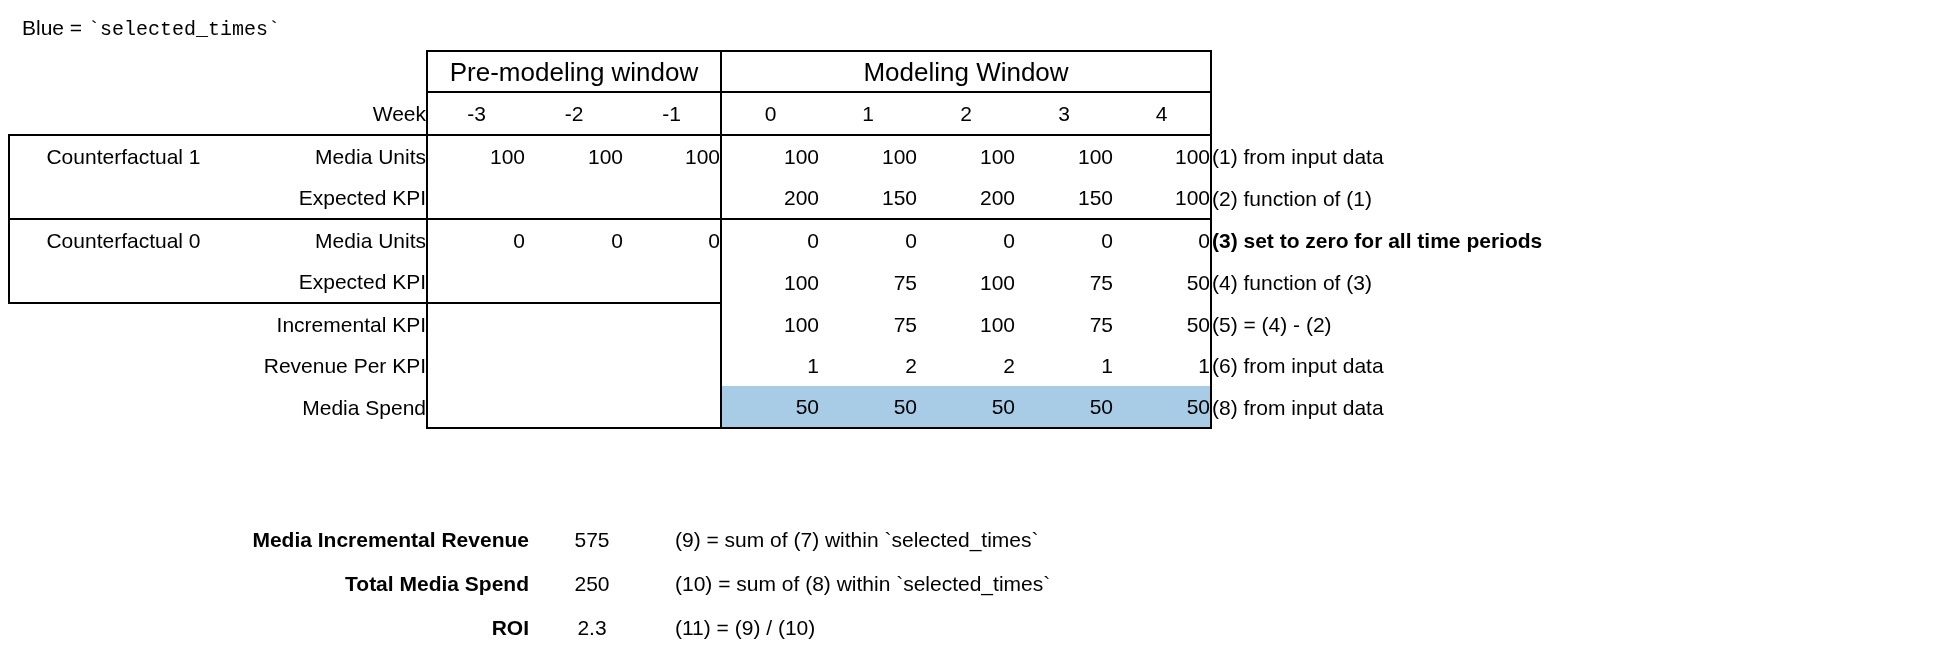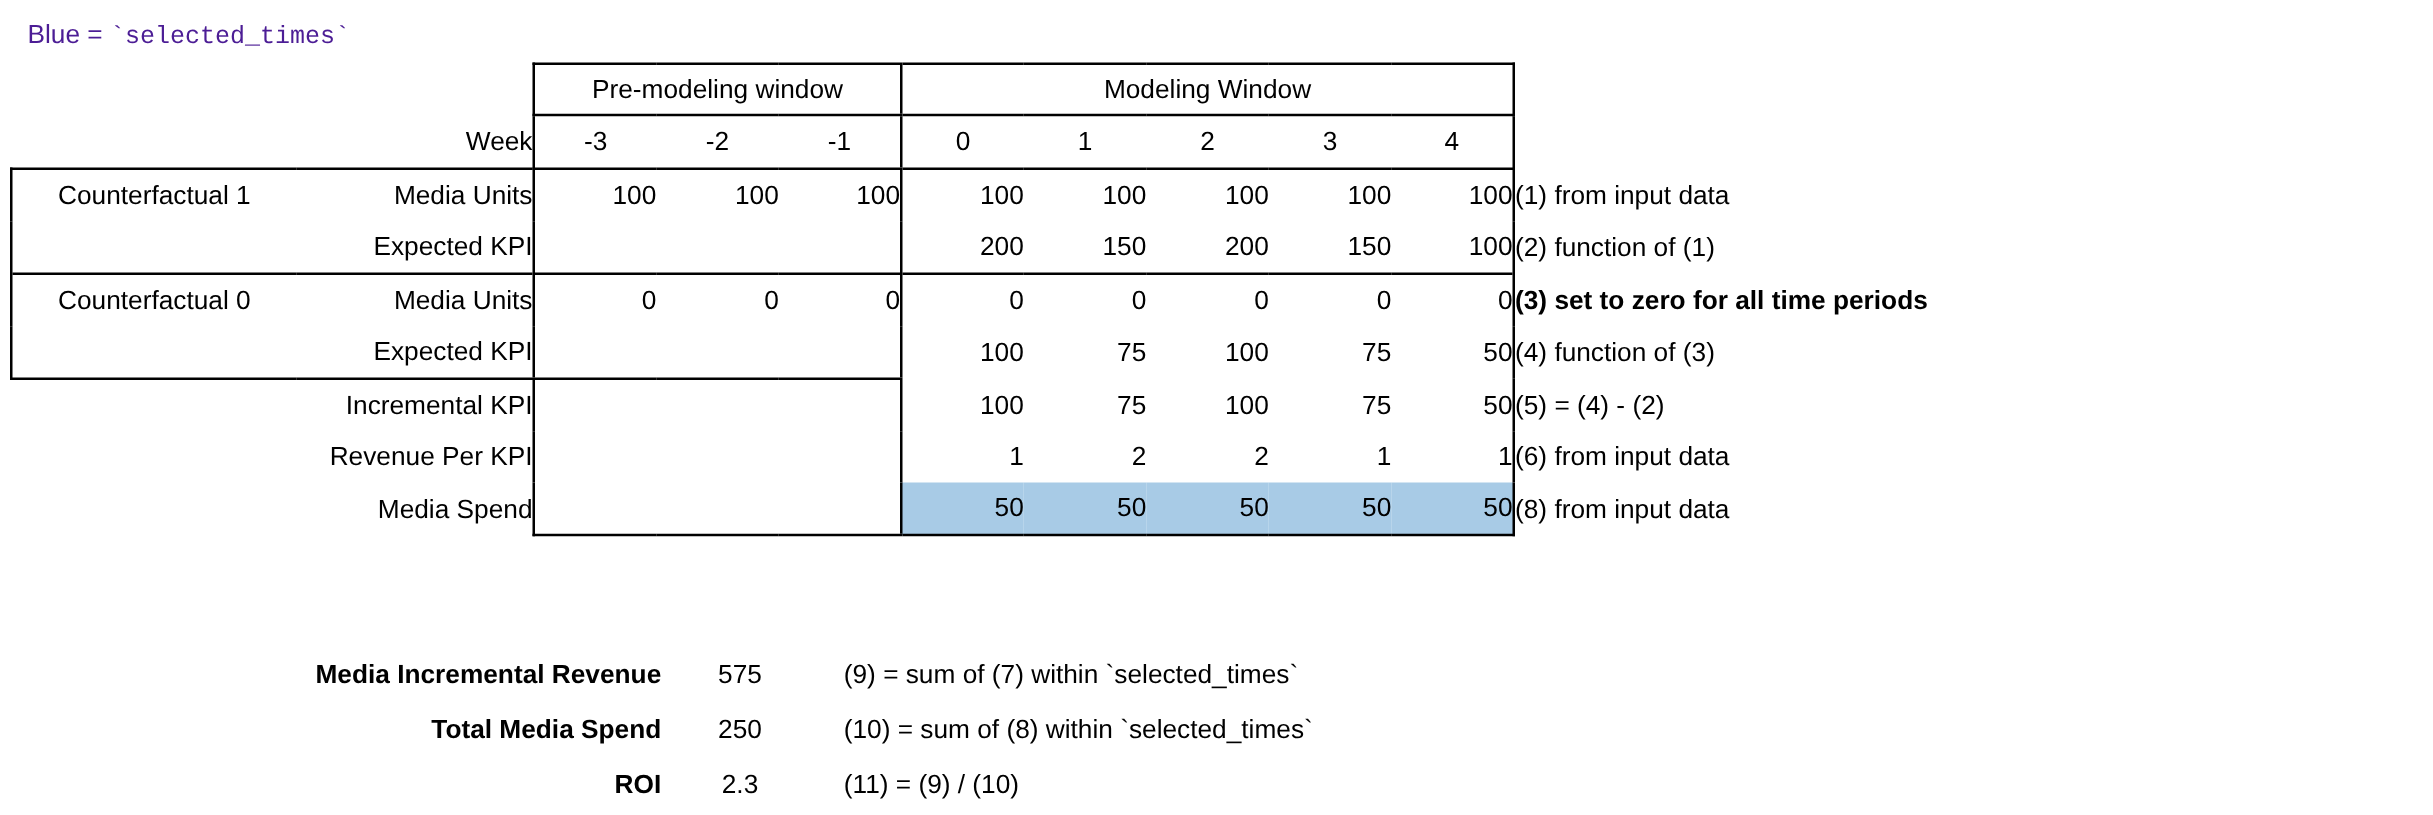--- a/index.html
+++ b/index.html
@@ -14,21 +14,21 @@
     color: #000000;
     position: relative;
     overflow: hidden;
   }
 
   #legend {
     position: absolute;
     left: 22px;
     top: 16px;
     font-size: 21px;
-    color: #4c1d95;
+    color: #000000;
     white-space: nowrap;
   }
   #legend .mono {
     font-family: "Liberation Mono", monospace;
     font-size: 20px;
   }
 
   #grid {
     position: absolute;
     left: 8px;
@@ -85,21 +85,21 @@
   
   .bl { border-left: 2px solid #000; }
   .br { border-right: 2px solid #000; }
   .bt { border-top: 2px solid #000; }
   .bb { border-bottom: 2px solid #000; }
 
   .hdrband {
     height: 38px;
     line-height: 38px;
     text-align: center;
-    font-size: 21px;
+    font-size: 26px;
   }
 
   .blue { background: #a8cbe6; }
 
   
   #summary {
     position: absolute;
     left: 8px;
     top: 518px;
     font-size: 21px;

